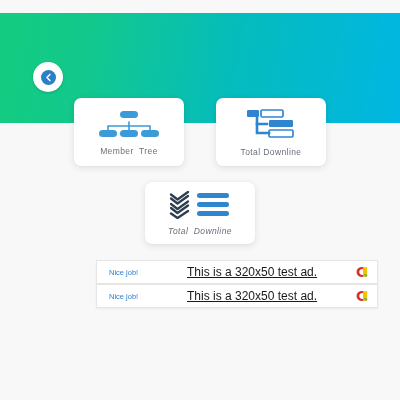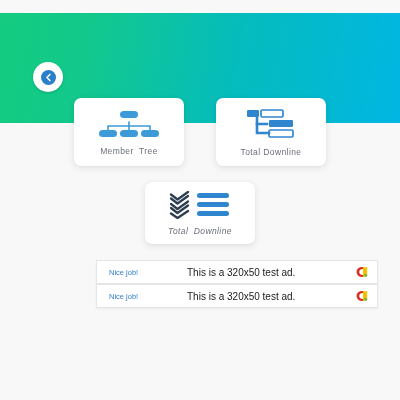--- a/index.html
+++ b/index.html
@@ -111,24 +111,25 @@
   #ad-banner-1 { top: 260px; }
   #ad-banner-2 { top: 284px; }
   .ad-headline {
     font-size: 7.5px;
     color: #2f7fd1;
     margin-left: 12px;
     width: 78px;
     white-space: nowrap;
   }
   .ad-body {
-    font-size: 10px;
+    font-size: 12px;
     color: #1a1a1a;
     white-space: nowrap;
     flex: 1;
+    text-decoration: underline;
   }
   .ad-logo {
     margin-right: 9px;
     display: flex;
     align-items: center;
   }
 </style>
 </head>
 <body>
 

